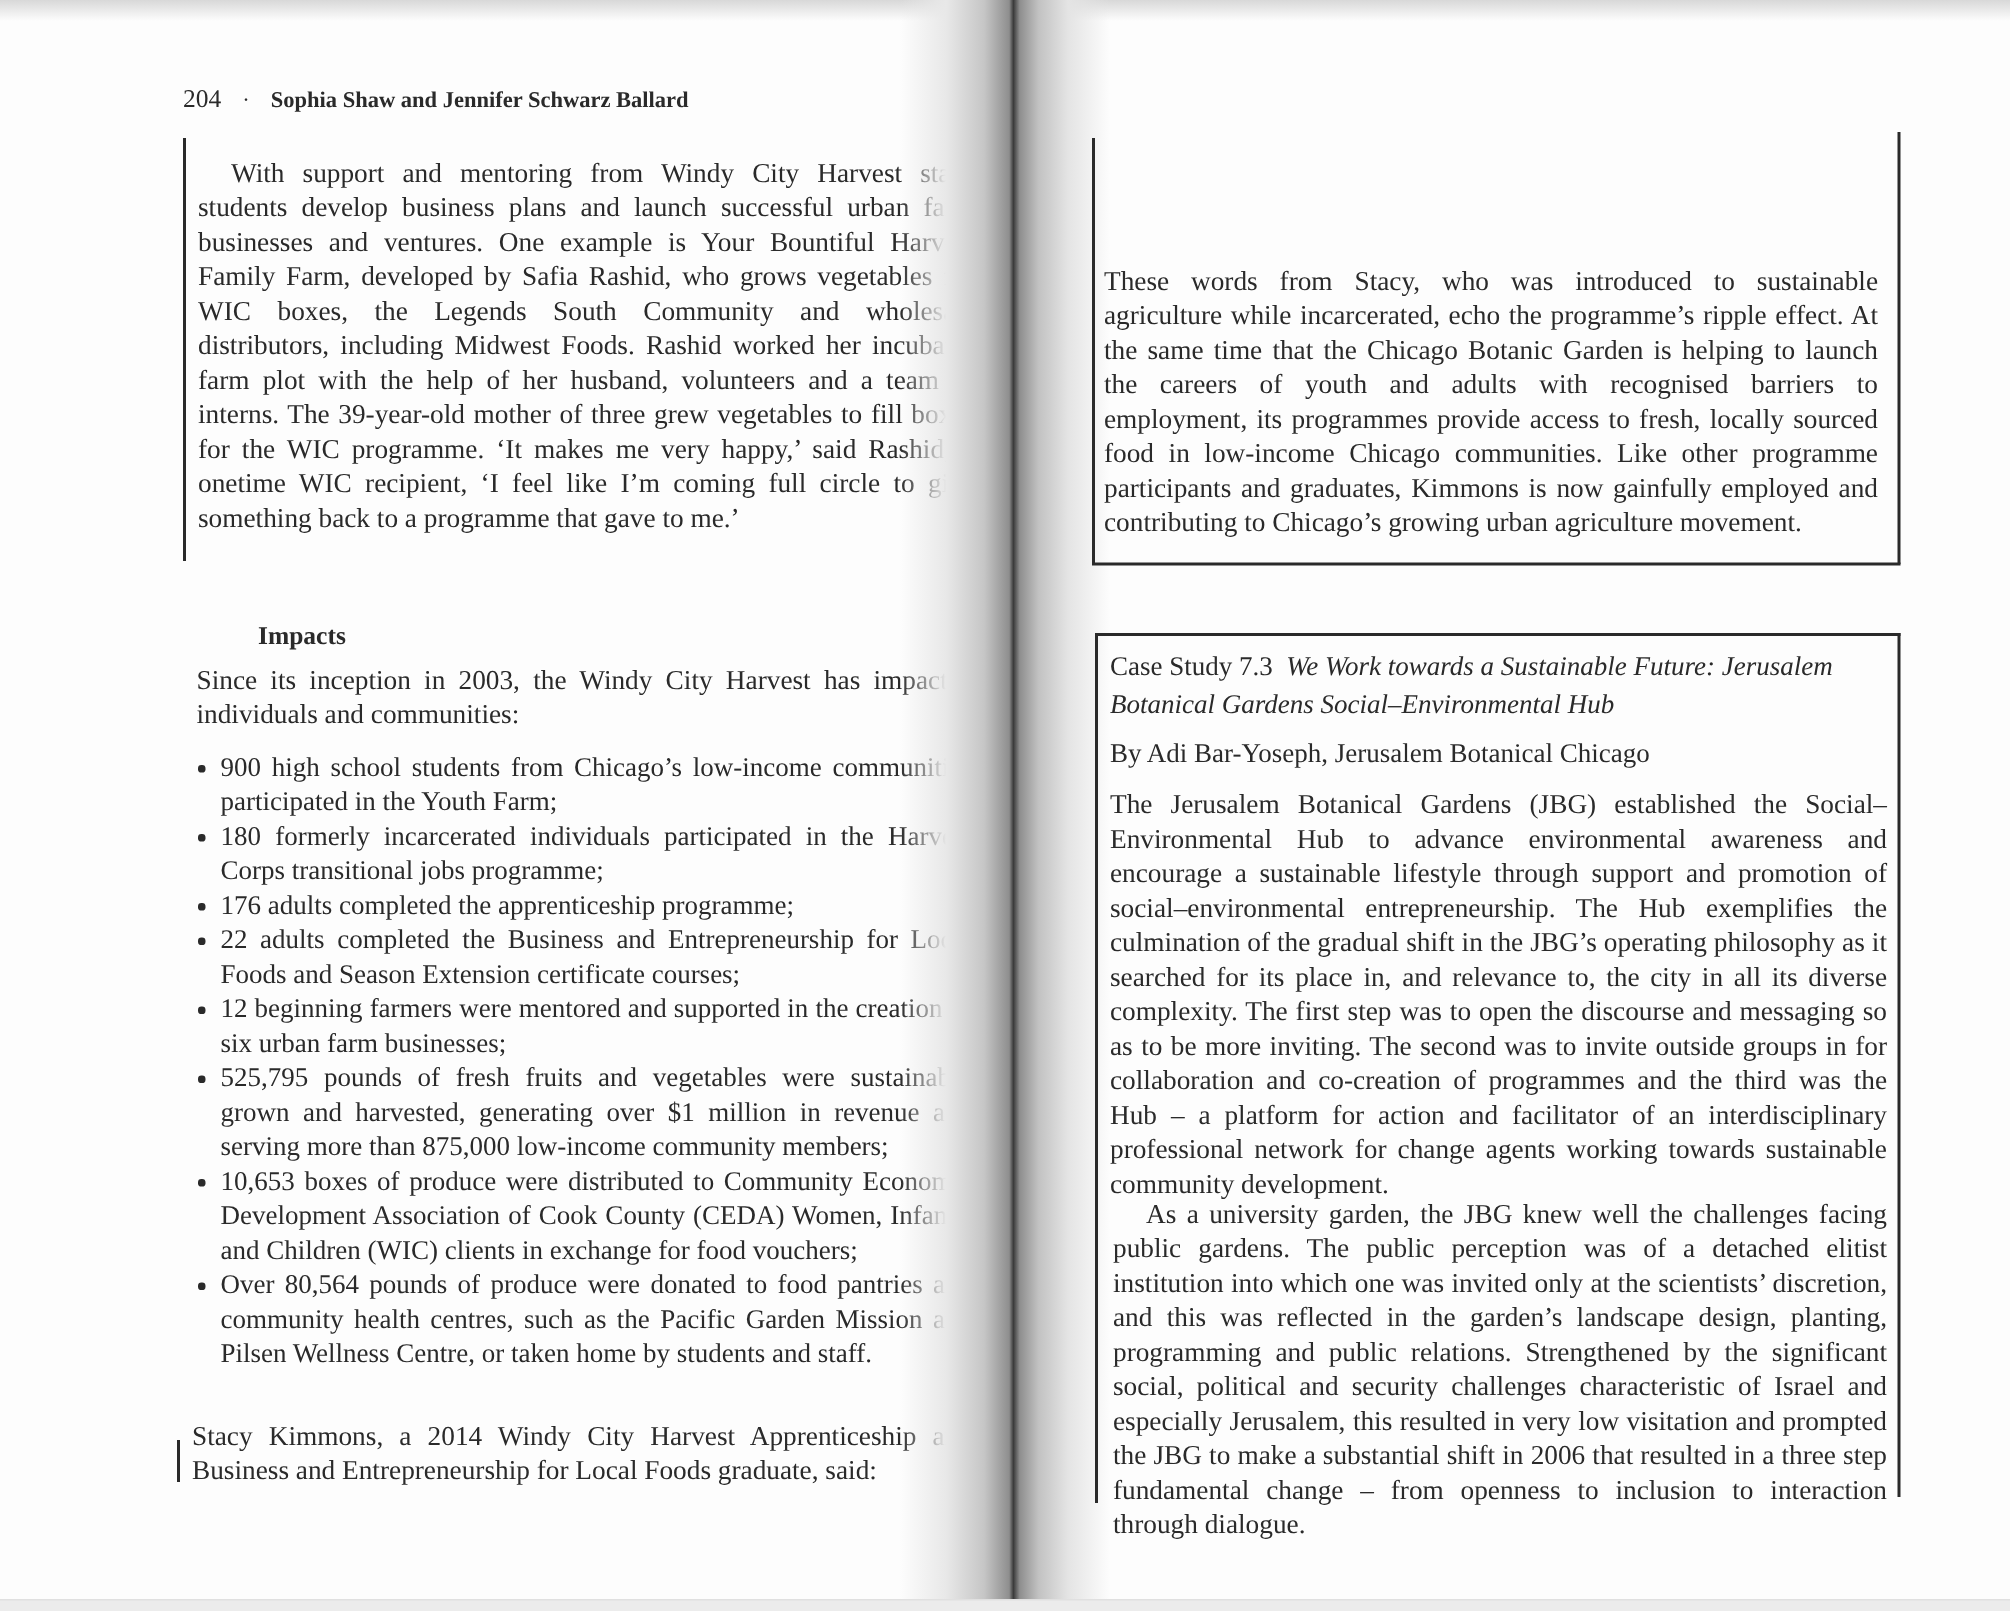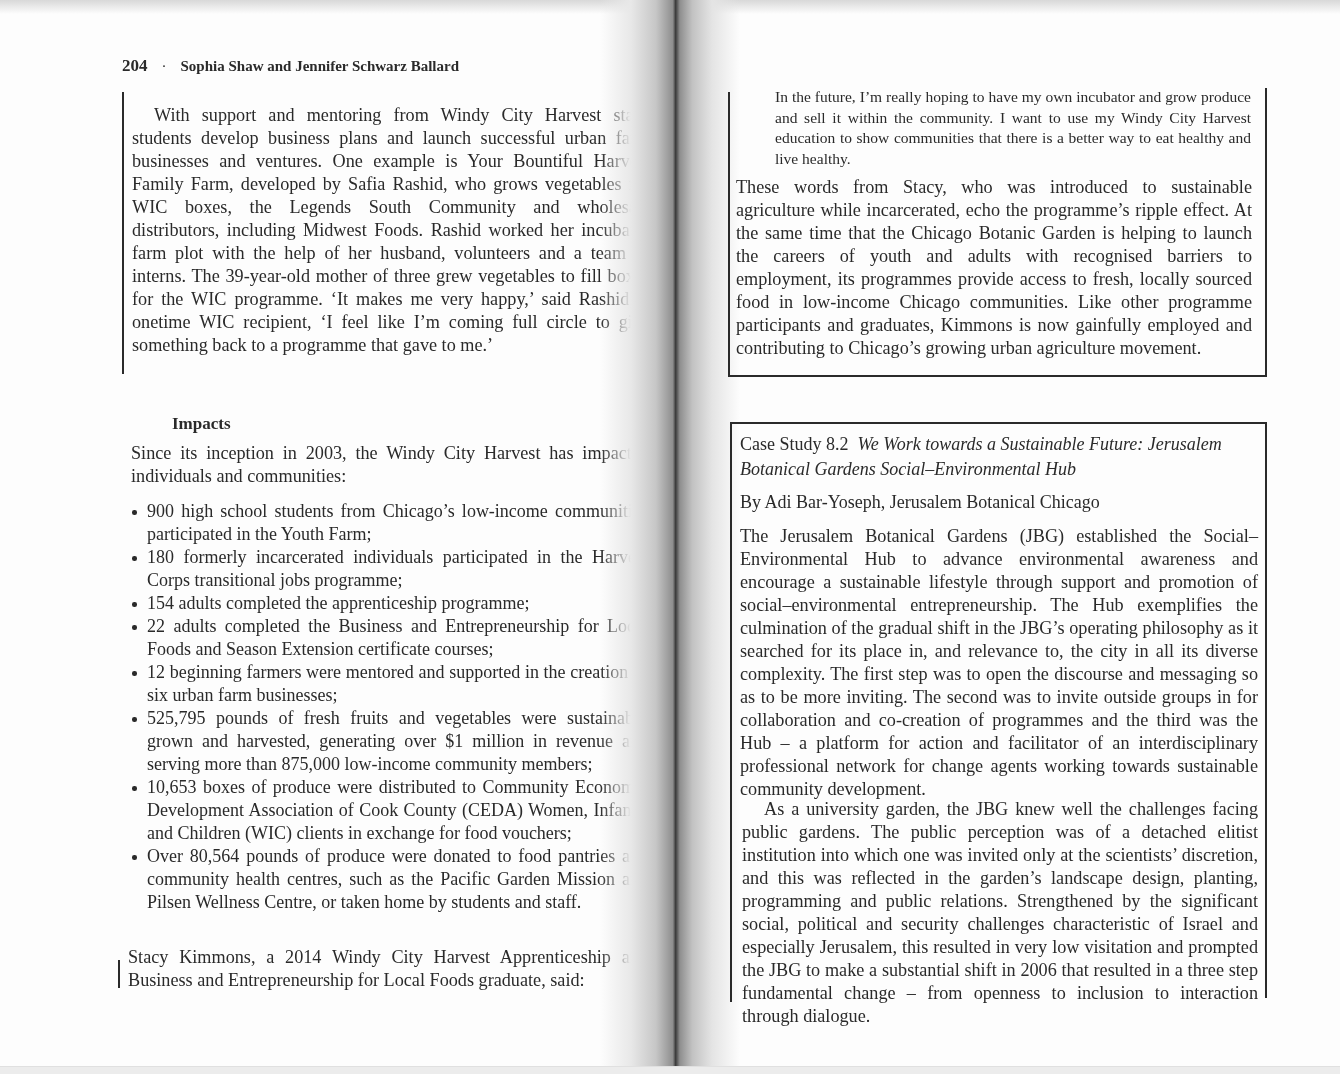--- a/index.html
+++ b/index.html
@@ -23,21 +23,21 @@
     background:linear-gradient(to right,
       rgba(255,255,255,0) 0%,
       #e8e8e8 22%, #c6c6c6 40%, #8e8e8e 52%, #3a3a3a 54%,
       #8e8e8e 57%, #c2c2c2 66%, #e4e4e4 80%, rgba(255,255,255,0) 100%);
   }
   .page { position:absolute; top:0; height:1074px; }
   .page-left { left:0; width:700px; }
   .page-right { left:700px; width:640px; }
 
   .running-head { position:absolute; top:56px; font-size:15px; white-space:nowrap; }
-  .running-head .num { font-size:17px; font-weight:bold;margin-top:11px; }
+  .running-head .num { font-size:17px; font-weight:normal;margin-top:11px; }
   .running-head .dot { margin:0 14px; }
   .running-head .title { font-weight:bold; }
   .rh-left { left:122px; }
   .rh-right { right:78px; }
 
   .rule-v { position:absolute; width:1.5px; background:#2a2a2a; }
 
   .para { position:absolute; font-size:18.2px; line-height:23px; text-align:justify; }
   .para.indent { text-indent:22px; }
   .para-small { font-size:15.5px; line-height:20.5px; }
@@ -73,49 +73,48 @@
 
     <p class="para indent" style="left:132px; top:104px; width:518px; margin:0;">With support and mentoring from Windy City Harvest staff, students develop business plans and launch successful urban farm businesses and ventures. One example is Your Bountiful Harvest Family Farm, developed by Safia Rashid, who grows vegetables for WIC boxes, the Legends South Community and wholesale distributors, including Midwest Foods. Rashid worked her incubator farm plot with the help of her husband, volunteers and a team of interns. The 39-year-old mother of three grew vegetables to fill boxes for the WIC programme. ‘It makes me very happy,’ said Rashid, a onetime WIC recipient, ‘I feel like I’m coming full circle to give something back to a programme that gave to me.’</p>
 
     <div class="heading" style="left:131px; top:414px;">Impacts</div>
 
     <p class="para" style="left:131px; top:442px; width:518px; margin:0;">Since its inception in 2003, the Windy City Harvest has impacted individuals and communities:</p>
 
     <ul class="bullets" style="left:130px; top:500px; width:518px;">
       <li>900 high school students from Chicago’s low-income communities participated in the Youth Farm;</li>
       <li>180 formerly incarcerated individuals participated in the Harvest Corps transitional jobs programme;</li>
-      <li>154 adults completed the apprenticeship programme;</li>
+      <li>176 adults completed the apprenticeship programme;</li>
       <li>22 adults completed the Business and Entrepreneurship for Local Foods and Season Extension certificate courses;</li>
       <li>12 beginning farmers were mentored and supported in the creation of six urban farm businesses;</li>
       <li>525,795 pounds of fresh fruits and vegetables were sustainably grown and harvested, generating over $1 million in revenue and serving more than 875,000 low-income community members;</li>
       <li>10,653 boxes of produce were distributed to Community Economic Development Association of Cook County (CEDA) Women, Infants, and Children (WIC) clients in exchange for food vouchers;</li>
       <li>Over 80,564 pounds of produce were donated to food pantries and community health centres, such as the Pacific Garden Mission and Pilsen Wellness Centre, or taken home by students and staff.</li>
     </ul>
 
     <p class="para" style="left:128px; top:946px; width:520px; margin:0;">Stacy Kimmons, a 2014 Windy City Harvest Apprenticeship and Business and Entrepreneurship for Local Foods graduate, said:</p>
   </div>
 
   <div class="gutter"></div>
 
   <div class="page page-right">
 
     <div class="rule-v" style="left:28px; top:92px; height:284px;"></div>
     <div class="rule-v" style="left:565px; top:88px; height:288px;"></div>
     <div class="box-top-line" style="left:28px; top:375px; width:539px;"></div>
 
-    <p class="para para-small" style="left:75px; top:87px; width:476px; margin:0;">In the future, I’m really hoping to have my own incubator and grow produce and sell it within the community. I want to use my Windy City Harvest education to show communities that there is a better way to eat healthy and live healthy.</p>
 
     <p class="para" style="left:36px; top:176px; width:516px; margin:0;">These words from Stacy, who was introduced to sustainable agriculture while incarcerated, echo the programme’s ripple effect. At the same time that the Chicago Botanic Garden is helping to launch the careers of youth and adults with recognised barriers to employment, its programmes provide access to fresh, locally sourced food in low-income Chicago communities. Like other programme participants and graduates, Kimmons is now gainfully employed and contributing to Chicago’s growing urban agriculture movement.</p>
 
     <div class="box-top-line" style="left:30px; top:422px; width:537px;"></div>
     <div class="rule-v" style="left:30px; top:422px; height:580px;"></div>
     <div class="rule-v" style="left:565px; top:422px; height:576px;"></div>
 
     <div class="case-title" style="left:40px; top:432px; width:520px;">
-      <span>Case Study 8.2</span>&nbsp;
+      <span>Case Study 7.3</span>&nbsp;
       <em>We Work towards a Sustainable Future: Jerusalem Botanical Gardens Social–Environmental Hub</em>
     </div>
 
     <div class="byline" style="left:40px; top:492px;">By Adi Bar-Yoseph, Jerusalem Botanical Chicago</div>
 
     <p class="para" style="left:40px; top:525px; width:518px; margin:0;">The Jerusalem Botanical Gardens (JBG) established the Social–Environmental Hub to advance environmental awareness and encourage a sustainable lifestyle through support and promotion of social–environmental entrepreneurship. The Hub exemplifies the culmination of the gradual shift in the JBG’s operating philosophy as it searched for its place in, and relevance to, the city in all its diverse complexity. The first step was to open the discourse and messaging so as to be more inviting. The second was to invite outside groups in for collaboration and co-creation of programmes and the third was the Hub – a platform for action and facilitator of an interdisciplinary professional network for change agents working towards sustainable community development.</p>
 
     <p class="para indent" style="left:42px; top:798px; width:516px; margin:0;">As a university garden, the JBG knew well the challenges facing public gardens. The public perception was of a detached elitist institution into which one was invited only at the scientists’ discretion, and this was reflected in the garden’s landscape design, planting, programming and public relations. Strengthened by the significant social, political and security challenges characteristic of Israel and especially Jerusalem, this resulted in very low visitation and prompted the JBG to make a substantial shift in 2006 that resulted in a three step fundamental change – from openness to inclusion to interaction through dialogue.</p>
   </div>
 

